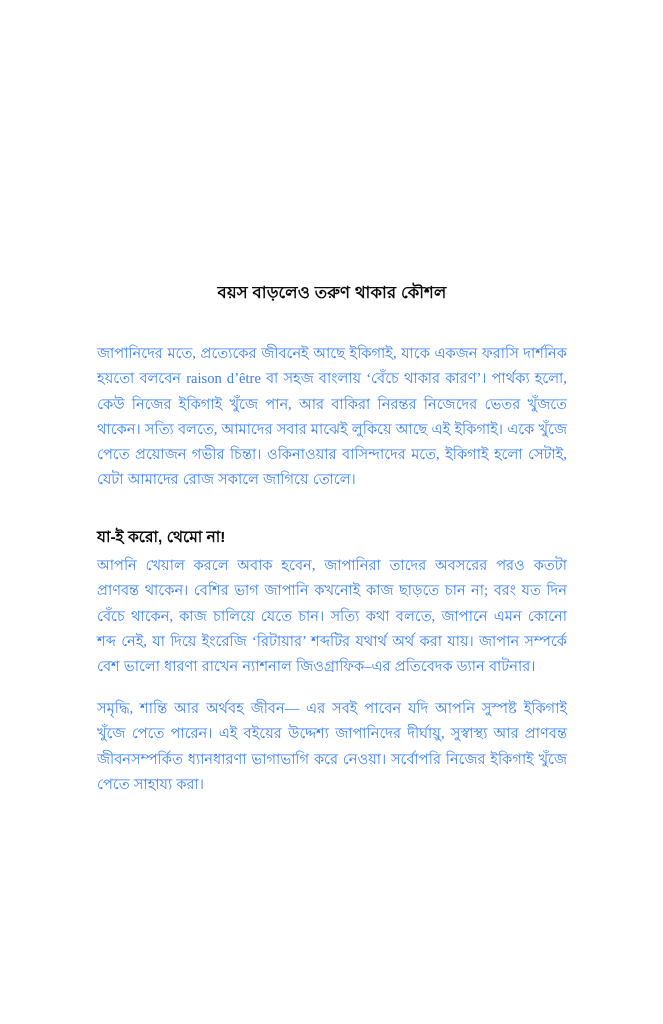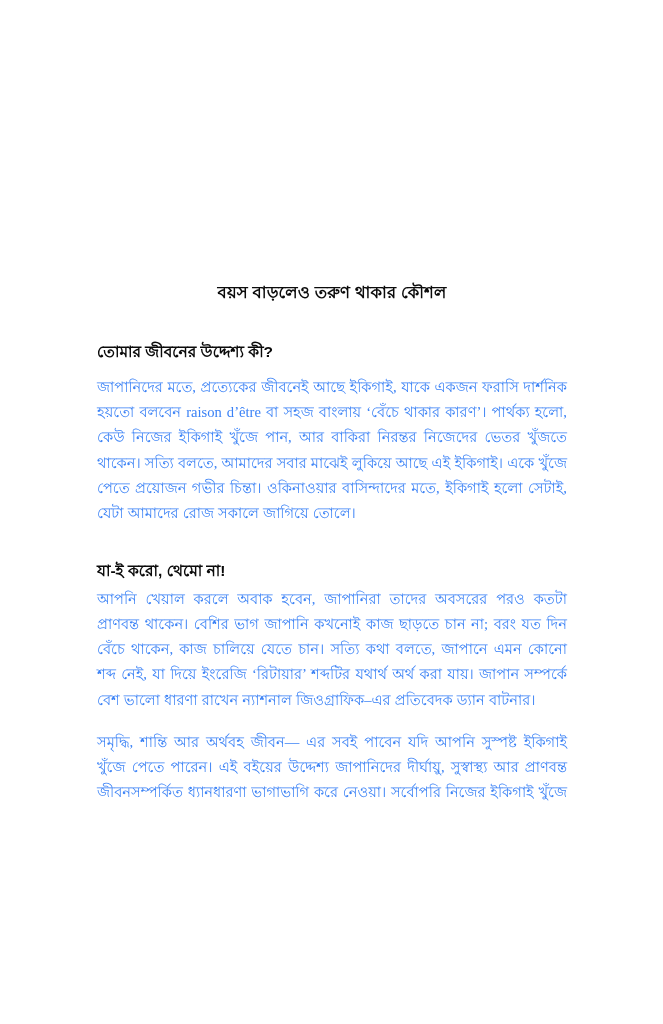--- a/index.html
+++ b/index.html
@@ -104,21 +104,20 @@
 </style>
 </head>
 <body>
 
 <div class="page">
 
   <div class="content">
 
     <h1 class="chapter-title">বয়স বাড়লেও তরুণ থাকার কৌশল</h1>
 
-    <h2 class="section-heading">তোমার জীবনের উদ্দেশ্য কী?</h2>
 
     <p class="body-para"><span>জাপানিদের মতে, প্রত্যেকের জীবনেই আছে ইকিগাই, যাকে একজন ফরাসি দার্শনিক হয়তো বলবেন </span><span class="latin-phrase">raison d’être</span><span> বা সহজ বাংলায় ‘বেঁচে থাকার কারণ’। পার্থক্য হলো, কেউ নিজের ইকিগাই খুঁজে পান, আর বাকিরা নিরন্তর নিজেদের ভেতর খুঁজতে থাকেন। সত্যি বলতে, আমাদের সবার মাঝেই লুকিয়ে আছে এই ইকিগাই। একে খুঁজে পেতে প্রয়োজন গভীর চিন্তা। ওকিনাওয়ার বাসিন্দাদের মতে, ইকিগাই হলো সেটাই, যেটা আমাদের রোজ সকালে জাগিয়ে তোলে।</span></p>
 
     <h2 class="section-heading second">যা-ই করো, থেমো না!</h2>
 
     <p class="body-para">আপনি খেয়াল করলে অবাক হবেন, জাপানিরা তাদের অবসরের পরও কতটা প্রাণবন্ত থাকেন। বেশির ভাগ জাপানি কখনোই কাজ ছাড়তে চান না; বরং যত দিন বেঁচে থাকেন, কাজ চালিয়ে যেতে চান। সত্যি কথা বলতে, জাপানে এমন কোনো শব্দ নেই, যা দিয়ে ইংরেজি ‘রিটায়ার’ শব্দটির যথার্থ অর্থ করা যায়। জাপান সম্পর্কে বেশ ভালো ধারণা রাখেন ন্যাশনাল জিওগ্রাফিক–এর প্রতিবেদক ড্যান বাটনার।</p>
 
     <p class="body-para">সমৃদ্ধি, শান্তি আর অর্থবহ জীবন— এর সবই পাবেন যদি আপনি সুস্পষ্ট ইকিগাই খুঁজে পেতে পারেন। এই বইয়ের উদ্দেশ্য জাপানিদের দীর্ঘায়ু, সুস্বাস্থ্য আর প্রাণবন্ত জীবনসম্পর্কিত ধ্যানধারণা ভাগাভাগি করে নেওয়া। সর্বোপরি নিজের ইকিগাই খুঁজে পেতে সাহায্য করা।</p>
 
   </div>

